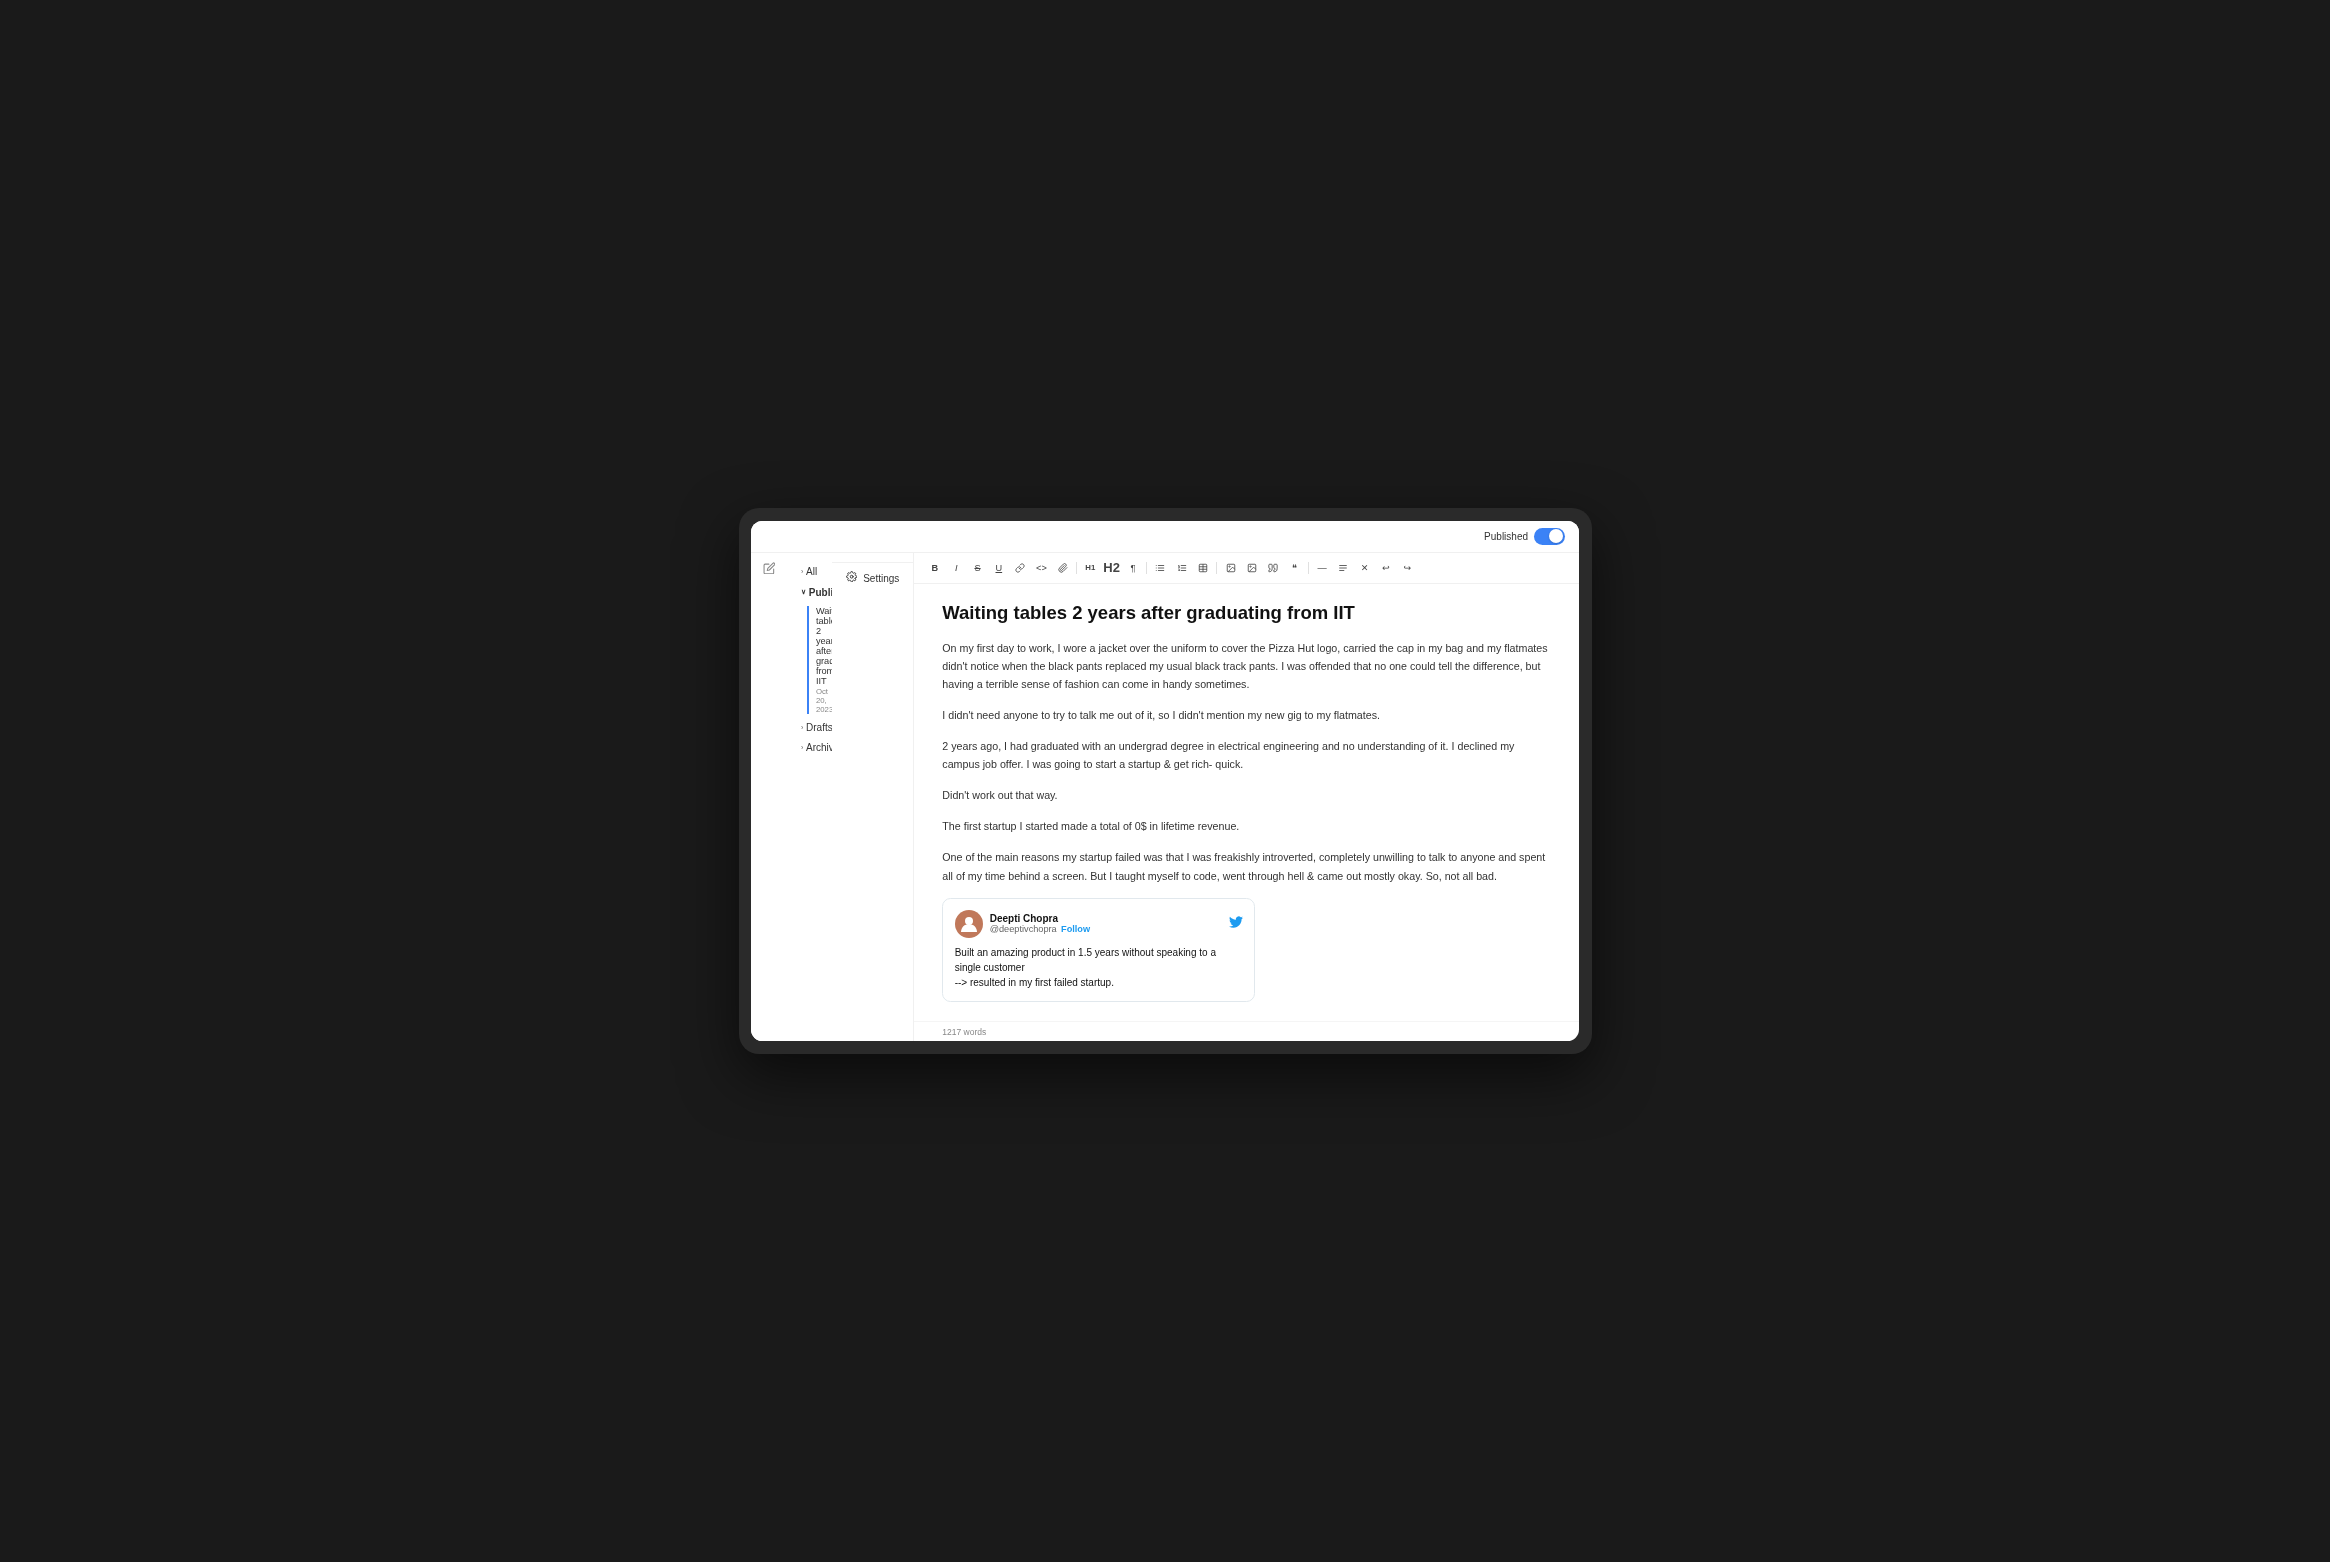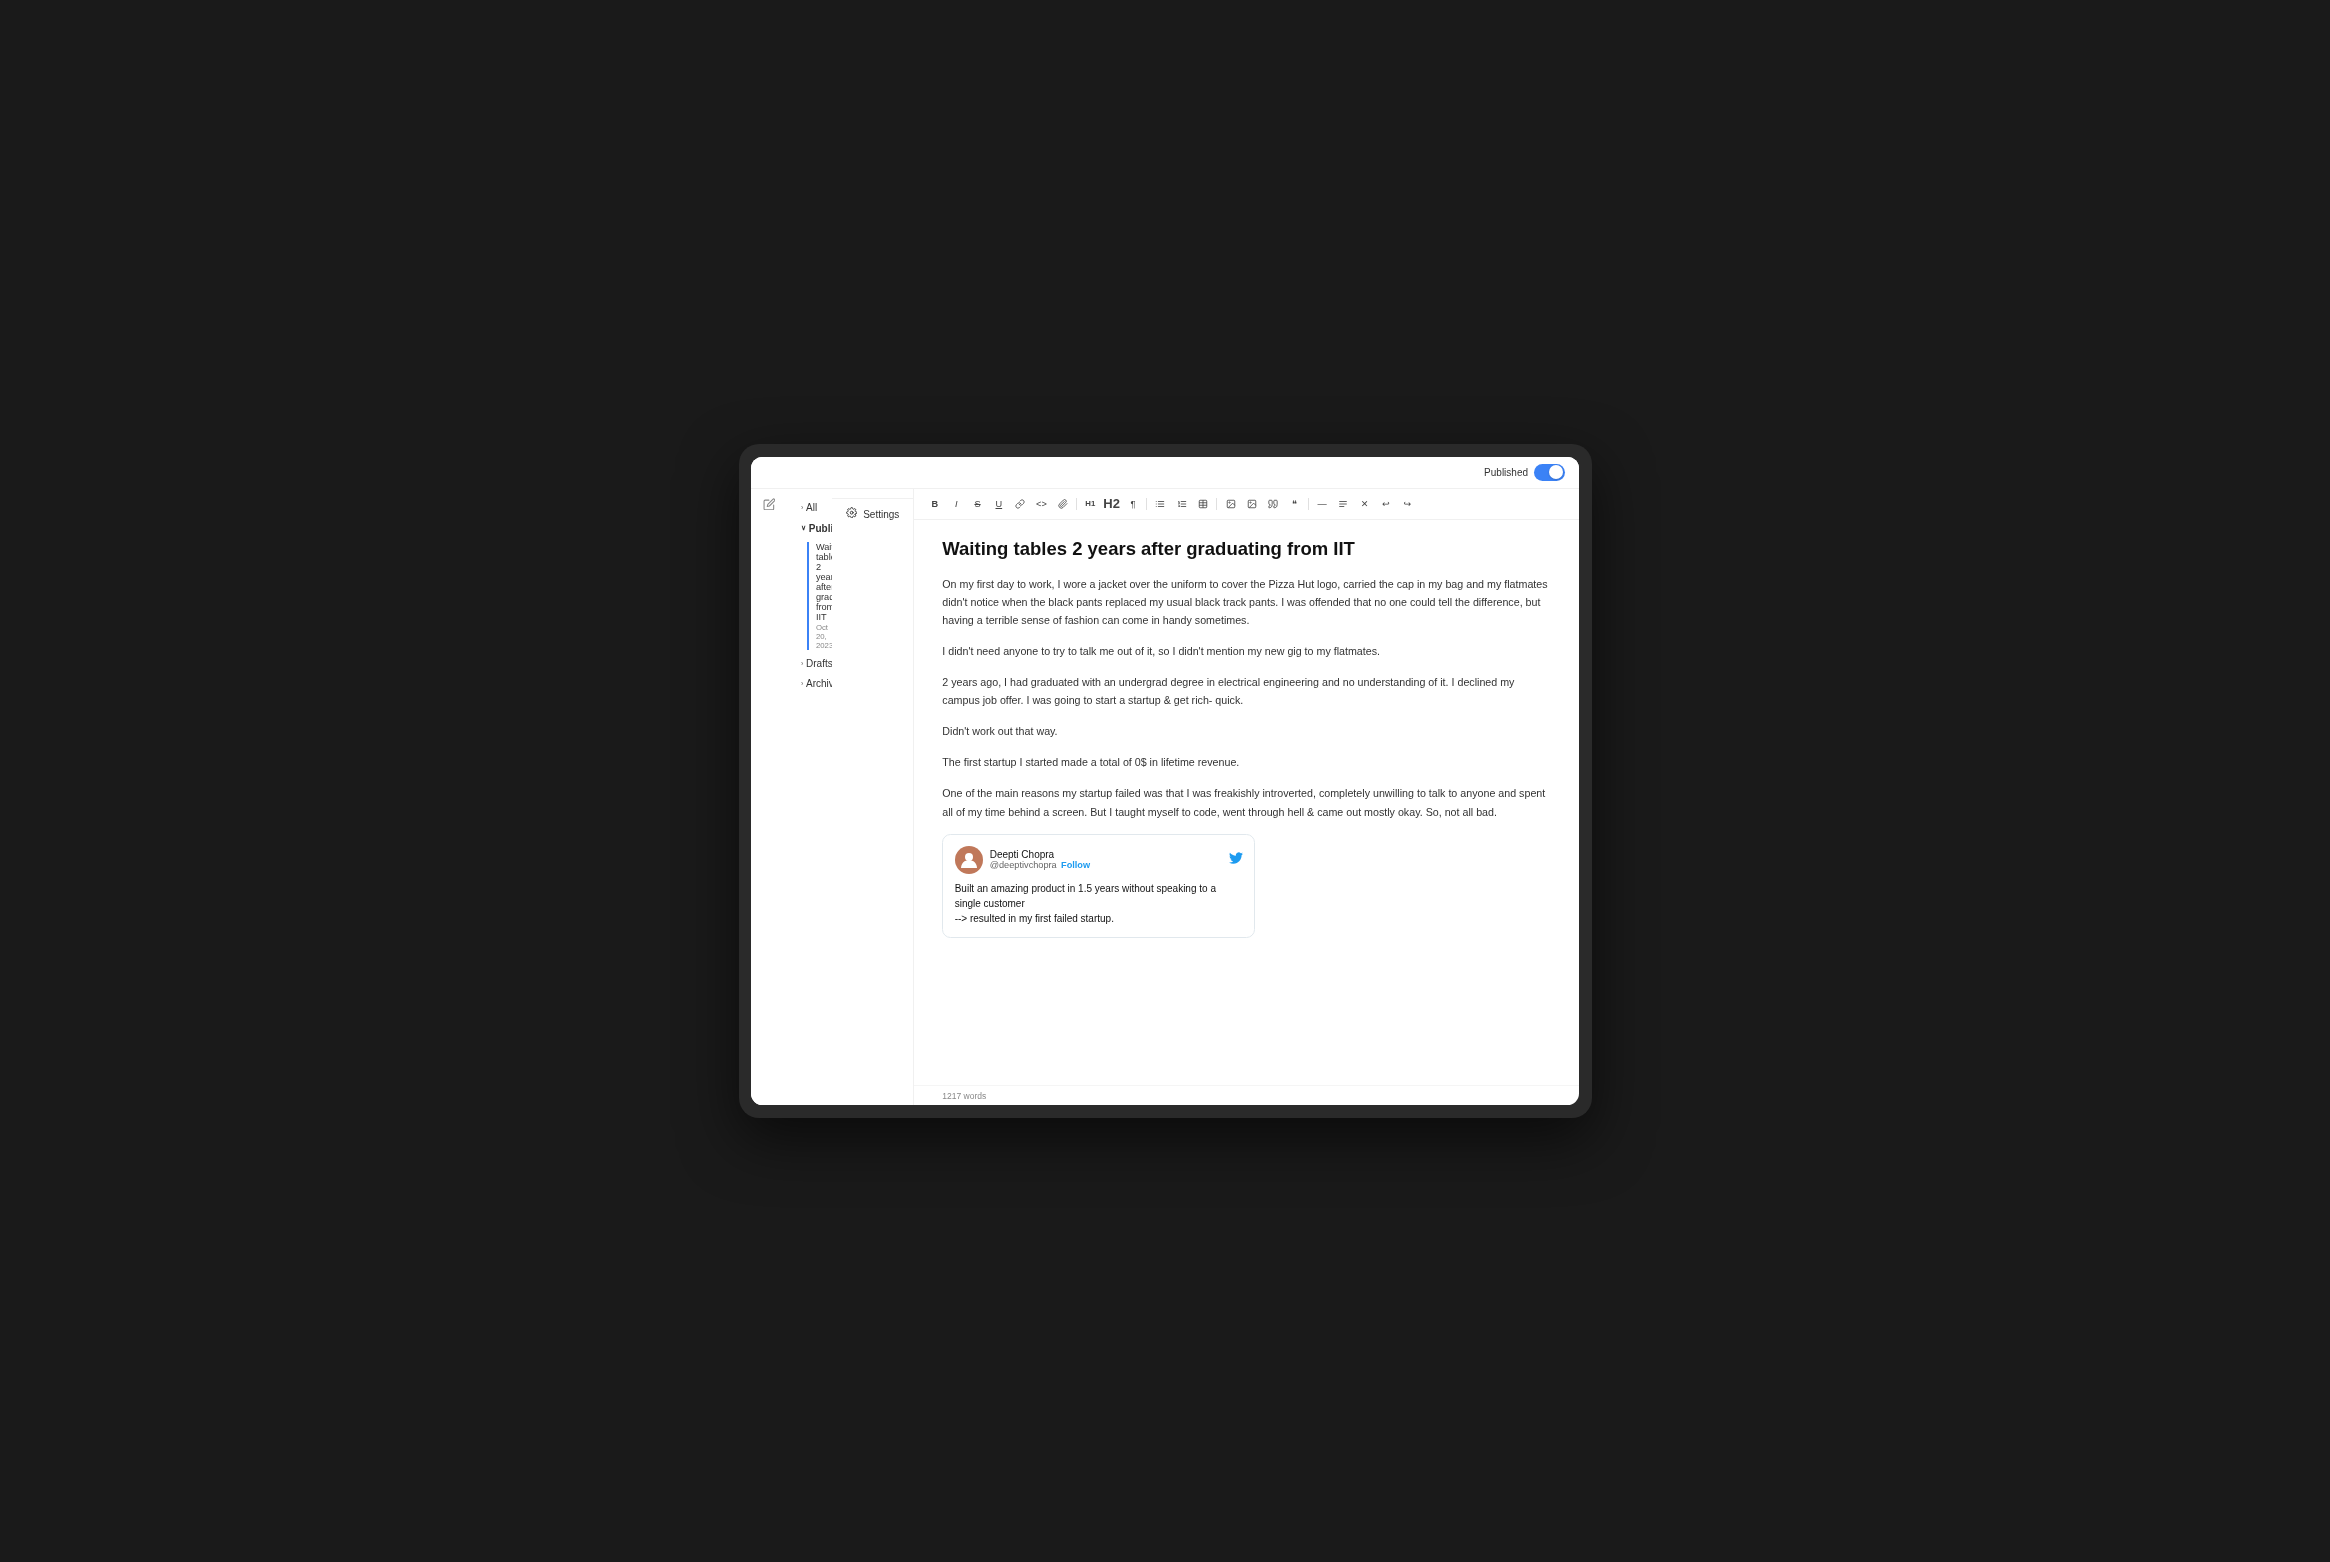--- a/index.html
+++ b/index.html
@@ -22,21 +22,21 @@
       width: 100%;
       max-width: 853px;
     }
 
     .app-window {
       background: #ffffff;
       border-radius: 11.4px;
       overflow: hidden;
       display: flex;
       flex-direction: column;
-      height: 648px;
+      height: 520px;
     }
 
     
     .top-bar {
       display: flex;
       align-items: center;
       justify-content: flex-end;
       padding: 7px 14px;
       border-bottom: 0.7px solid #f0f0f0;
       background: #fff;
@@ -275,21 +275,21 @@
       overflow: hidden;
       display: flex;
       align-items: center;
       justify-content: center;
       font-size: 12.8px;
       color: white;
     }
 
     .tweet-name {
       font-size: 10px;
-      font-weight: 400;
+      font-weight: 700;
       color: #111;
     }
 
     .tweet-handle {
       font-size: 9.2px;
       color: #666;
     }
 
     .tweet-follow {
       font-size: 9.2px;

